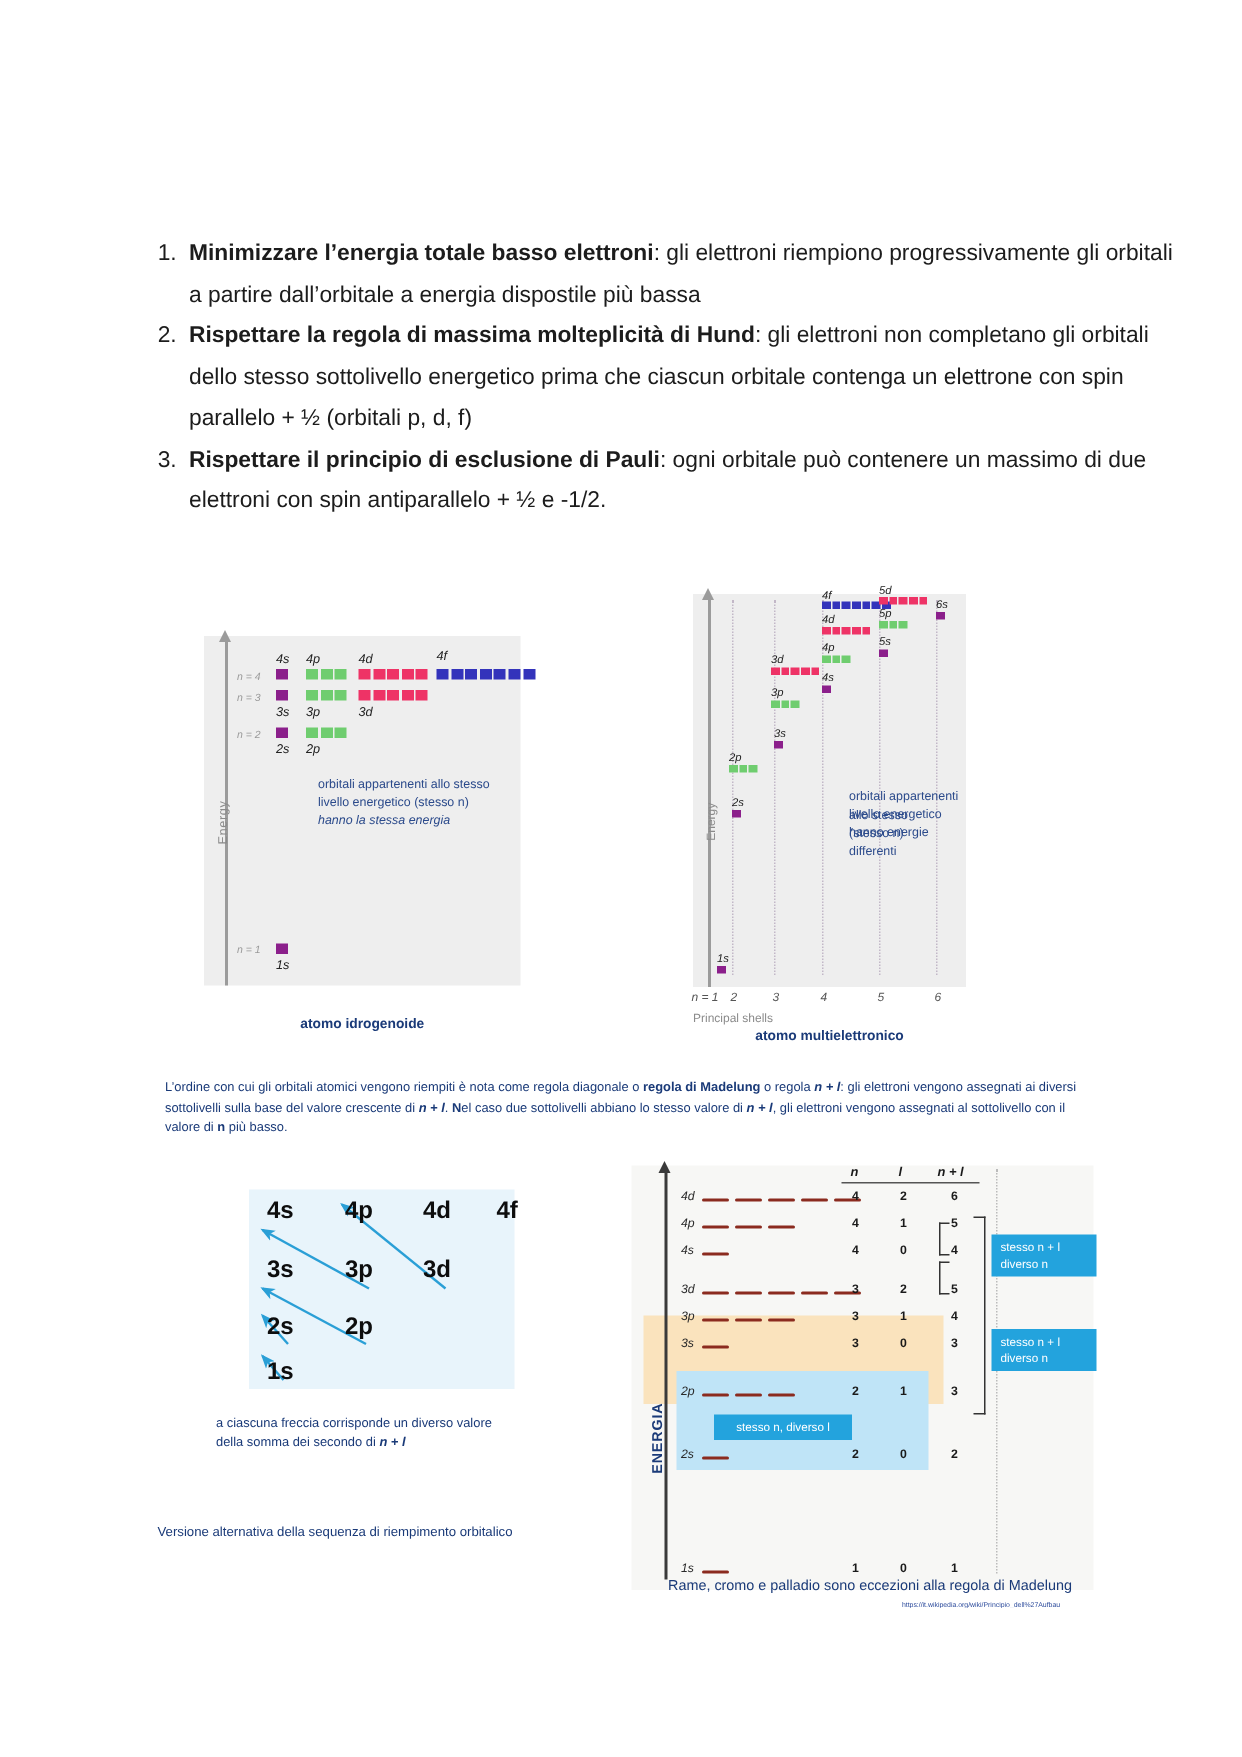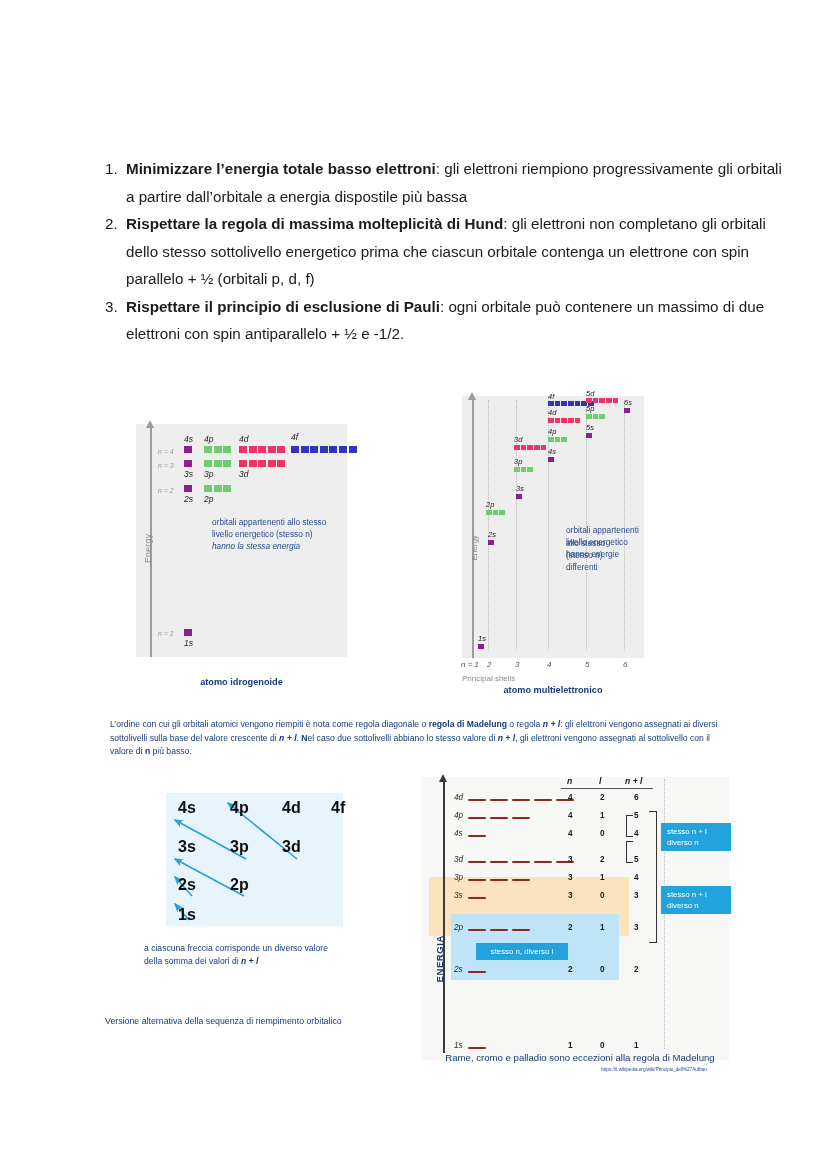--- a/index.html
+++ b/index.html
@@ -429,21 +429,21 @@
     <div class="ol" style="left:12px; top:45px;">3s</div>
     <div class="ol" style="left:64px; top:45px;">3p</div>
     <div class="ol" style="left:116px; top:45px;">3d</div>
     <div class="ol" style="left:12px; top:83px;">2s</div>
     <div class="ol" style="left:64px; top:83px;">2p</div>
     <div class="ol" style="left:12px; top:113px;">1s</div>
   </div>
 
   <div class="fig3cap">
     <div>a ciascuna freccia corrisponde un diverso valore</div>
-    <div><span>della somma dei valori di </span><i><b>n + l</b></i></div>
+    <div><span>della somma dei secondo di </span><i><b>n + l</b></i></div>
   </div>
 
   <div class="altver">
     <div>Versione alternativa della sequenza di riempimento orbitalico</div>
   </div>
 
   <div class="fig4">
 
     <div class="hilite-orange" style="left:8px; top:100px; width:200px; height:59px;"></div>
     <div class="hilite-blue" style="left:30px; top:137px; width:168px; height:66px;"></div>

